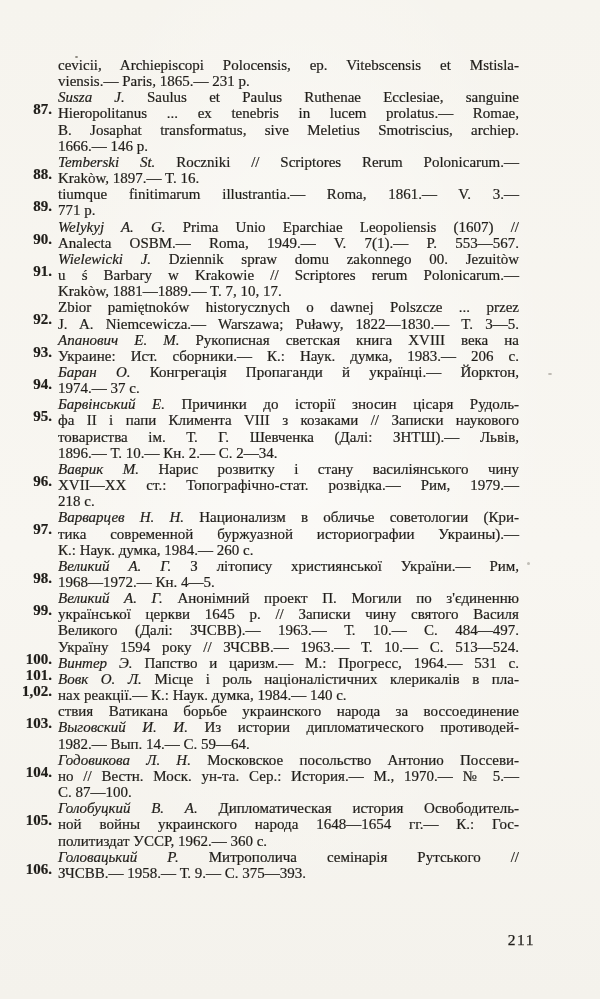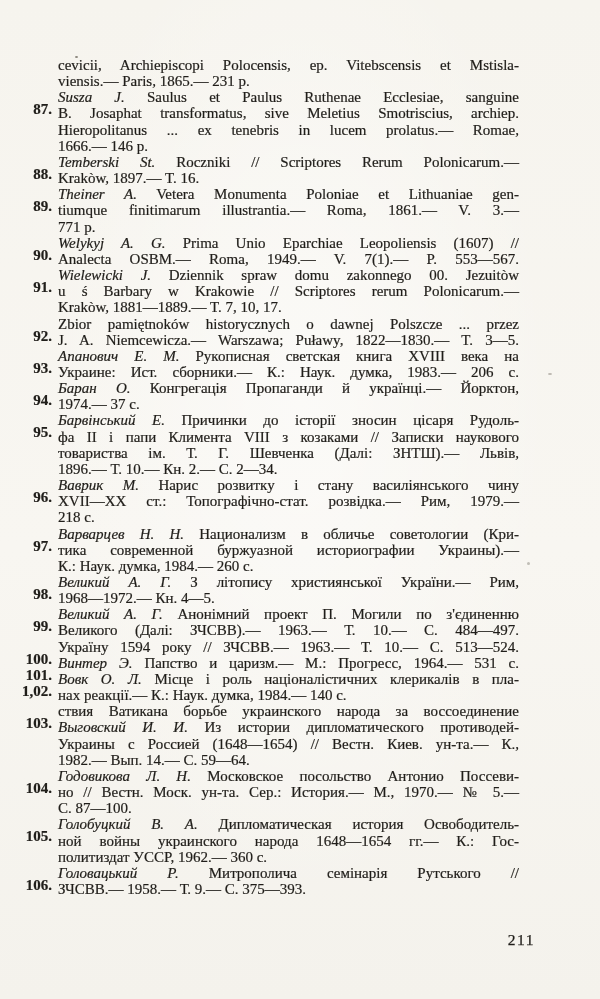--- a/index.html
+++ b/index.html
@@ -58,32 +58,31 @@
   <div class="speck s3"></div>
 
   <div class="text-block">
       <div class="entry">
         <div class="ln jl">cevicii, Archiepiscopi Polocensis, ep. Vitebscensis et Mstisla-</div>
         <div class="ln">viensis.— Paris, 1865.— 231 p.</div>
       </div>
       <div class="entry">
         <span class="num">87.</span>
         <div class="ln jl"><span class="author">Susza J.</span> <span>Saulus et Paulus Ruthenae Ecclesiae, sanguine</span></div>
+        <div class="ln jl">Hieropolitanus ... ex tenebris in lucem prolatus.— Romae,</div>
         <div class="ln jl">B. Josaphat transformatus, sive Meletius Smotriscius, archiep.</div>
-        <div class="ln jl">Hieropolitanus ... ex tenebris in lucem prolatus.— Romae,</div>
         <div class="ln">1666.— 146 p.</div>
       </div>
       <div class="entry">
         <span class="num">88.</span>
         <div class="ln jl"><span class="author">Temberski St.</span> <span>Roczniki // Scriptores Rerum Polonicarum.—</span></div>
         <div class="ln">Krakòw, 1897.— T. 16.</div>
       </div>
       <div class="entry">
         <span class="num">89.</span>
-        <div class="ln jl"><span class="author">Theiner A.</span> <span>Vetera Monumenta Poloniae et Lithuaniae gen-</span></div>
         <div class="ln jl">tiumque finitimarum illustrantia.— Roma, 1861.— V. 3.—</div>
         <div class="ln">771 p.</div>
       </div>
       <div class="entry">
         <span class="num">90.</span>
         <div class="ln jl"><span class="author">Welykyj A. G.</span> <span>Prima Unio Eparchiae Leopoliensis (1607) //</span></div>
         <div class="ln jl">Analecta OSBM.— Roma, 1949.— V. 7(1).— P. 553—567.</div>
       </div>
       <div class="entry">
         <span class="num">91.</span>
@@ -126,40 +125,40 @@
         <div class="ln">К.: Наук. думка, 1984.— 260 с.</div>
       </div>
       <div class="entry">
         <span class="num">98.</span>
         <div class="ln jl"><span class="author">Великий А. Г.</span> <span>З літопису християнської України.— Рим,</span></div>
         <div class="ln">1968—1972.— Кн. 4—5.</div>
       </div>
       <div class="entry">
         <span class="num">99.</span>
         <div class="ln jl"><span class="author">Великий А. Г.</span> <span>Анонімний проект П. Могили по з'єдиненню</span></div>
+        <div class="ln jl">української церкви 1645 р. // Записки чину святого Василя</div>
         <div class="ln jl">Великого (Далі: ЗЧСВВ).— 1963.— Т. 10.— С. 484—497.</div>
       </div>
       <div class="entry">
         <span class="num">100.</span>
         <div class="ln jl">Україну 1594 року // ЗЧСВВ.— 1963.— Т. 10.— С. 513—524.</div>
       </div>
       <div class="entry">
         <span class="num">101.</span>
         <div class="ln jl"><span class="author">Винтер Э.</span> <span>Папство и царизм.— М.: Прогресс, 1964.— 531 с.</span></div>
       </div>
       <div class="entry">
         <span class="num">1,02.</span>
         <div class="ln jl"><span class="author">Вовк О. Л.</span> <span>Місце і роль націоналістичних клерикалів в пла-</span></div>
         <div class="ln">нах реакції.— К.: Наук. думка, 1984.— 140 с.</div>
       </div>
       <div class="entry">
         <span class="num">103.</span>
         <div class="ln jl">ствия Ватикана борьбе украинского народа за воссоединение</div>
         <div class="ln jl"><span class="author">Выговский И. И.</span> <span>Из истории дипломатического противодей-</span></div>
-        <div class="ln jl">Украины с Россией (1648—1654) // Вестн. Киев. ун-та.— К.,</div>
         <div class="ln">1982.— Вып. 14.— С. 59—64.</div>
       </div>
       <div class="entry">
         <span class="num">104.</span>
         <div class="ln jl"><span class="author">Годовикова Л. Н.</span> <span>Московское посольство Антонио Поссеви-</span></div>
         <div class="ln jl">но // Вестн. Моск. ун-та. Сер.: История.— М., 1970.— № 5.—</div>
         <div class="ln">С. 87—100.</div>
       </div>
       <div class="entry">
         <span class="num">105.</span>

